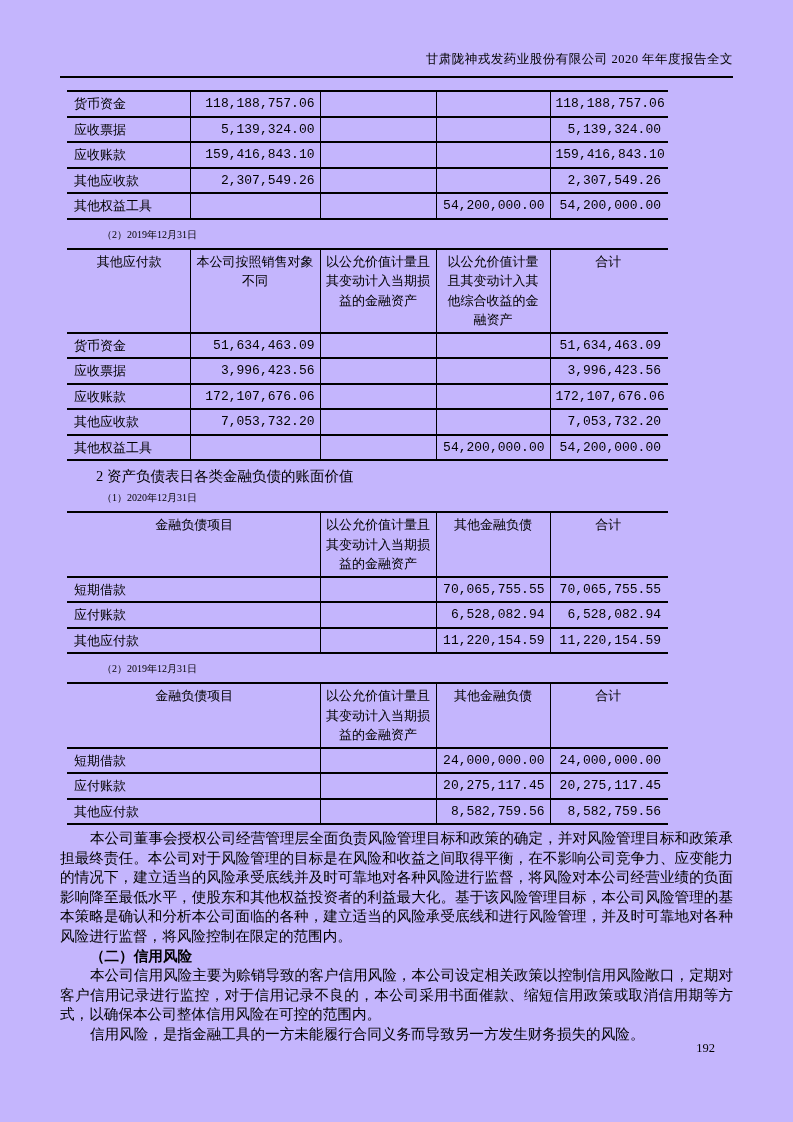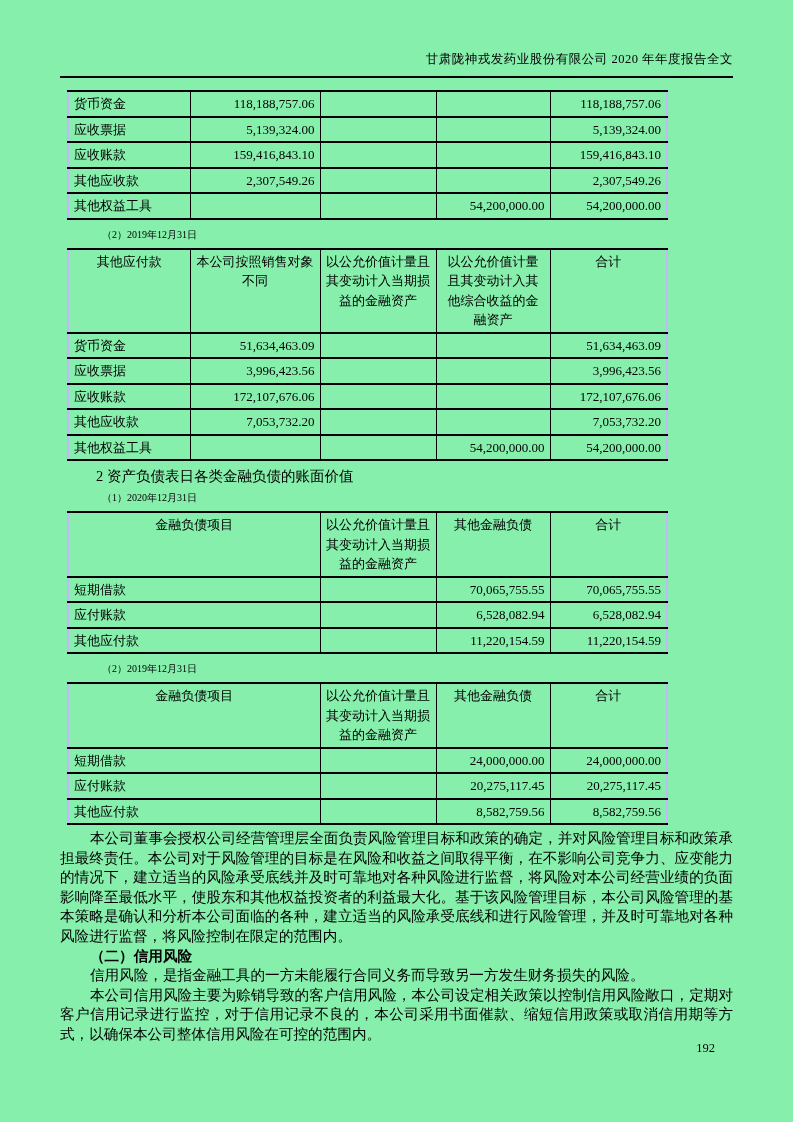--- a/index.html
+++ b/index.html
@@ -1,19 +1,19 @@
 <!DOCTYPE html>
 <html><head>
 <meta charset="utf-8">
 <style>
   * { margin:0; padding:0; box-sizing:border-box; }
   html,body { background:#e8e8e8; }
   body { font-family:"Liberation Serif","DejaVu Serif",serif; color:#000; }
   .page {
-    position:relative; width:793px; height:1122px; background:#86efac;
+    position:relative; width:793px; height:1122px; background:#c4b5fd;
     margin:0 auto; overflow:hidden;
   }
   .content { position:absolute; left:60px; top:50px; width:673px; }
 
   .doc-header {
     text-align:right; font-size:12.5px; letter-spacing:0.5px;
     padding-bottom:8px; border-bottom:2px solid #000; line-height:18px;
   }
 
   table.fin-table {
@@ -24,21 +24,21 @@
   table.fin-table td {
     border-left:1px solid #000; border-right:1px solid #000;
     border-top:2px solid #000; border-bottom:2px solid #000;
     padding:2px 5px; line-height:19.5px; vertical-align:top;
     overflow:hidden; white-space:nowrap;
   }
   table.fin-table td.hdr {
     text-align:center; white-space:normal; height:64px;
   }
   table.fin-table td.cell-item { text-align:left; height:25px; }
-  table.fin-table td.cell-num  { text-align:right; height:25px; }
+  table.fin-table td.cell-num  { text-align:right; height:25px;font-family:Liberation Mono, monospace; }
   .t1 { margin-top:12px; }
 
   .sub-heading {
     font-size:10px; line-height:20px; margin:5px 0 3px 42px;
   }
   .num-heading {
     font-size:14.5px; line-height:20px; margin:5px 0 1px 36px;
   }
 
   .paras { margin-top:5px;font-family:Liberation Mono, monospace; }
@@ -240,19 +240,19 @@
             <td class="cell-num"></td>
             <td class="cell-num">8,582,759.56</td>
             <td class="cell-num">8,582,759.56</td>
           </tr>
         </tbody>
     </table>
 
     <div class="paras">
       <p class="body-par">本公司董事会授权公司经营管理层全面负责风险管理目标和政策的确定，并对风险管理目标和政策承担最终责任。本公司对于风险管理的目标是在风险和收益之间取得平衡，在不影响公司竞争力、应变能力的情况下，建立适当的风险承受底线并及时可靠地对各种风险进行监督，将风险对本公司经营业绩的负面影响降至最低水平，使股东和其他权益投资者的利益最大化。基于该风险管理目标，本公司风险管理的基本策略是确认和分析本公司面临的各种，建立适当的风险承受底线和进行风险管理，并及时可靠地对各种风险进行监督，将风险控制在限定的范围内。</p>
       <p class="body-par bold-par">（二）信用风险</p>
+      <p class="body-par">本公司信用风险主要为赊销导致的客户信用风险，本公司设定相关政策以控制信用风险敞口，定期对客户信用记录进行监控，对于信用记录不良的，本公司采用书面催款、缩短信用政策或取消信用期等方式，以确保本公司整体信用风险在可控的范围内。</p>
       <p class="body-par">信用风险，是指金融工具的一方未能履行合同义务而导致另一方发生财务损失的风险。</p>
-      <p class="body-par">本公司信用风险主要为赊销导致的客户信用风险，本公司设定相关政策以控制信用风险敞口，定期对客户信用记录进行监控，对于信用记录不良的，本公司采用书面催款、缩短信用政策或取消信用期等方式，以确保本公司整体信用风险在可控的范围内。</p>
     </div>
   </div>
 
   <div class="page-number">192</div>
 </div>
 
 </body></html>

